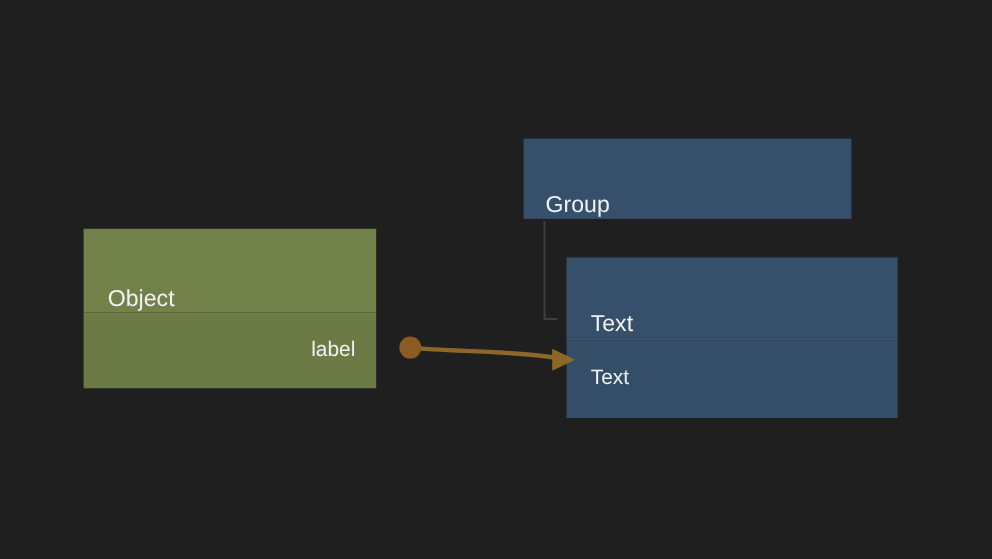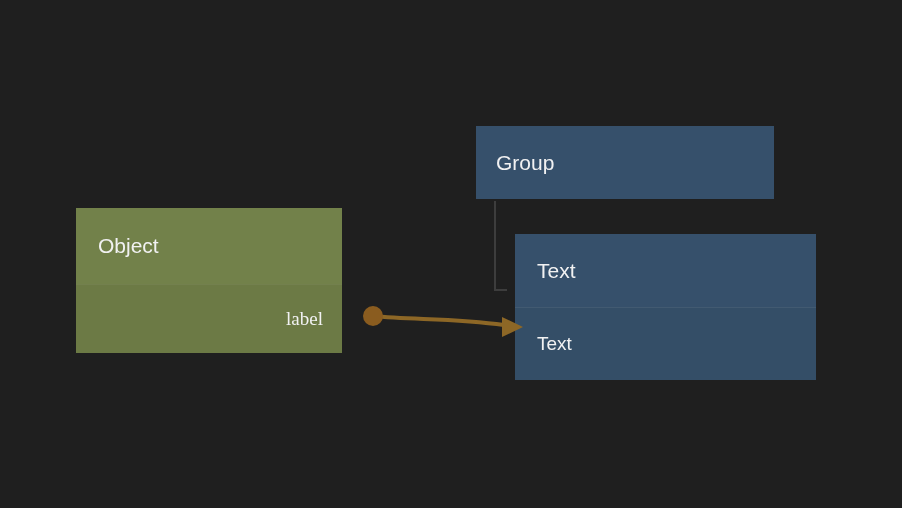--- a/index.html
+++ b/index.html
@@ -11,21 +11,21 @@
     font-family: "Liberation Sans", "DejaVu Sans", sans-serif;
     overflow: hidden;
   }
   .node {
     position: absolute;
     color: #f1f1f2;
     box-sizing: border-box;
   }
   .node-header {
     display: flex;
-    align-items: center;
+    align-items: flex-end;
     font-size: 21px;
     box-sizing: border-box;
   }
   .node-row {
     display: flex;
     align-items: center;
     font-size: 19px;
     box-sizing: border-box;
   }
 
@@ -35,21 +35,20 @@
     height: 76px;
     background: #72814a;
     padding-left: 22px;
   }
   .node-object .node-row {
     height: 69px;
     background: #6c7a45;
     border-top: 1px solid rgba(255,255,255,0.05);
     justify-content: flex-end;
     padding-right: 19px;
-    font-family: Liberation Serif, serif;
   }
 
   
   .node-group {
     left: 476px; top: 126px; width: 298px; height: 73px;
     background: #36506b;
   }
   .node-group .node-header { height: 73px; padding-left: 20px; }
 
   

